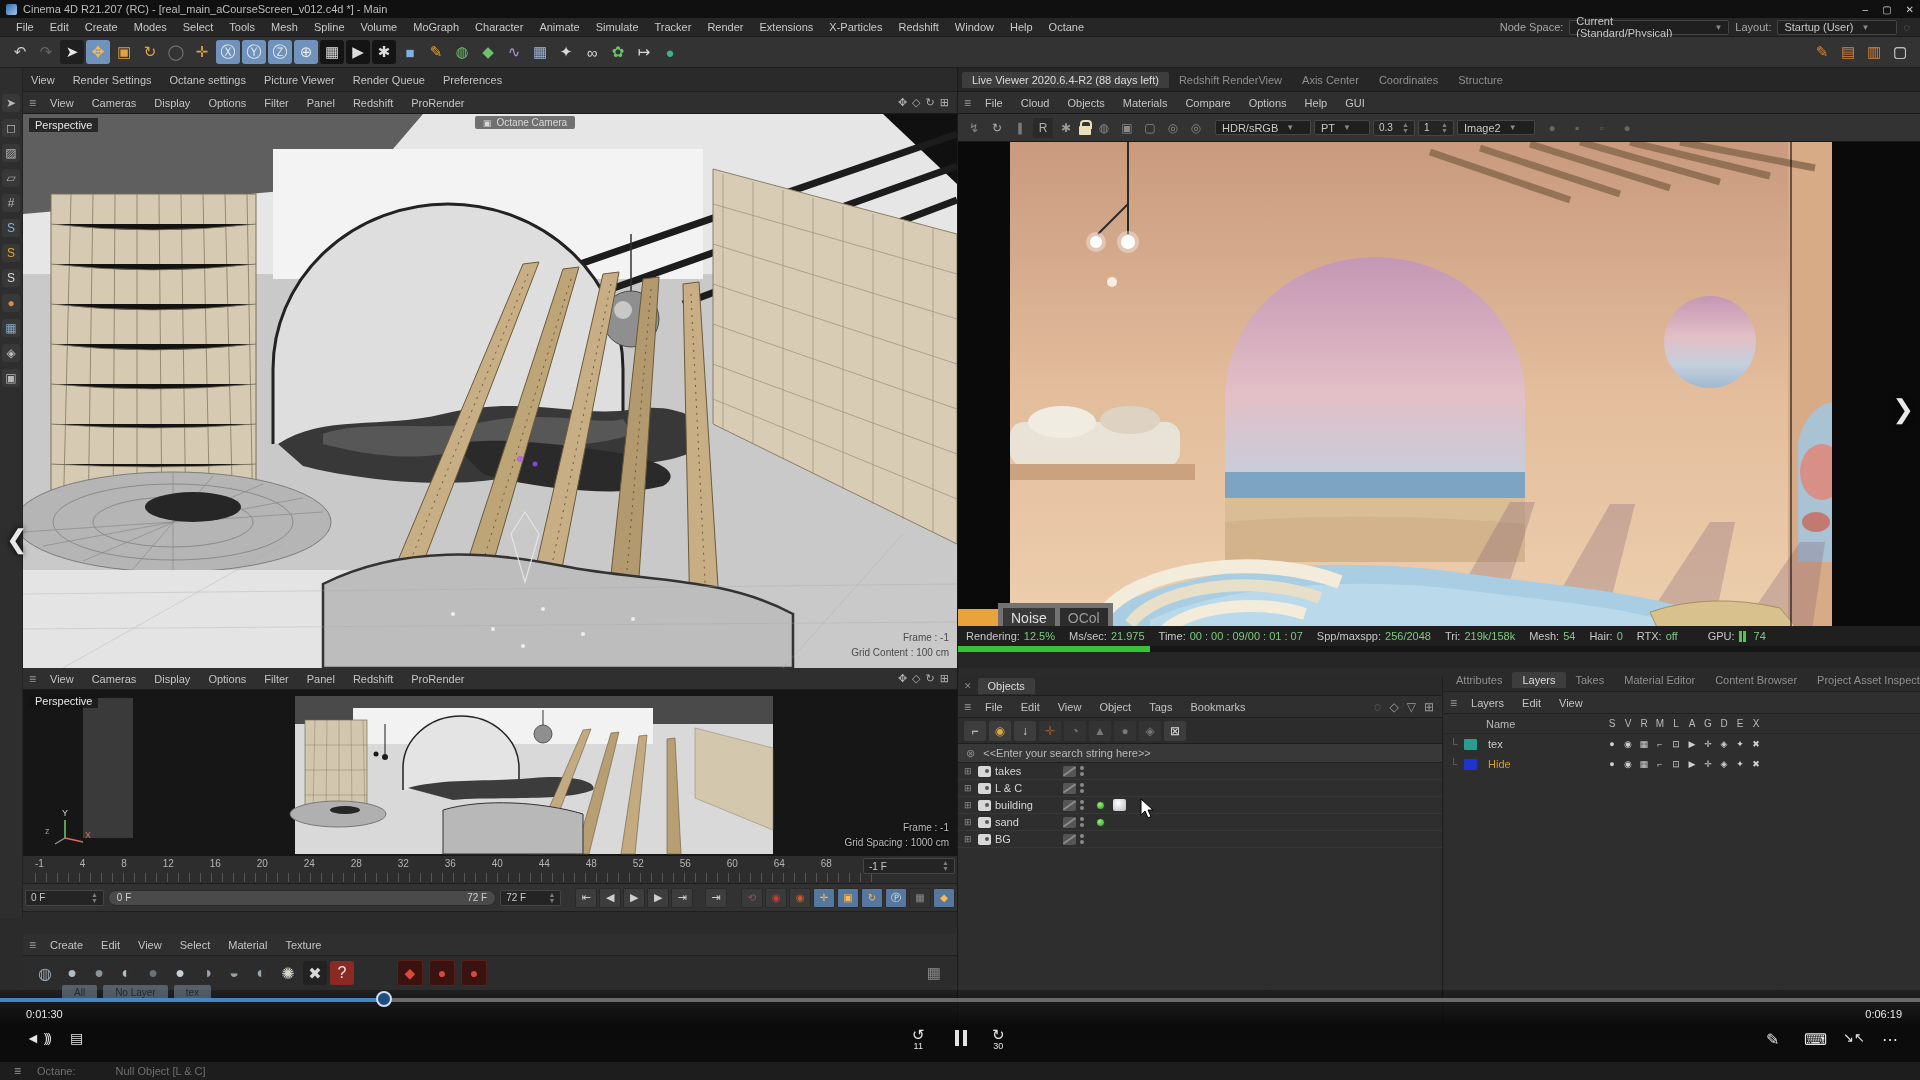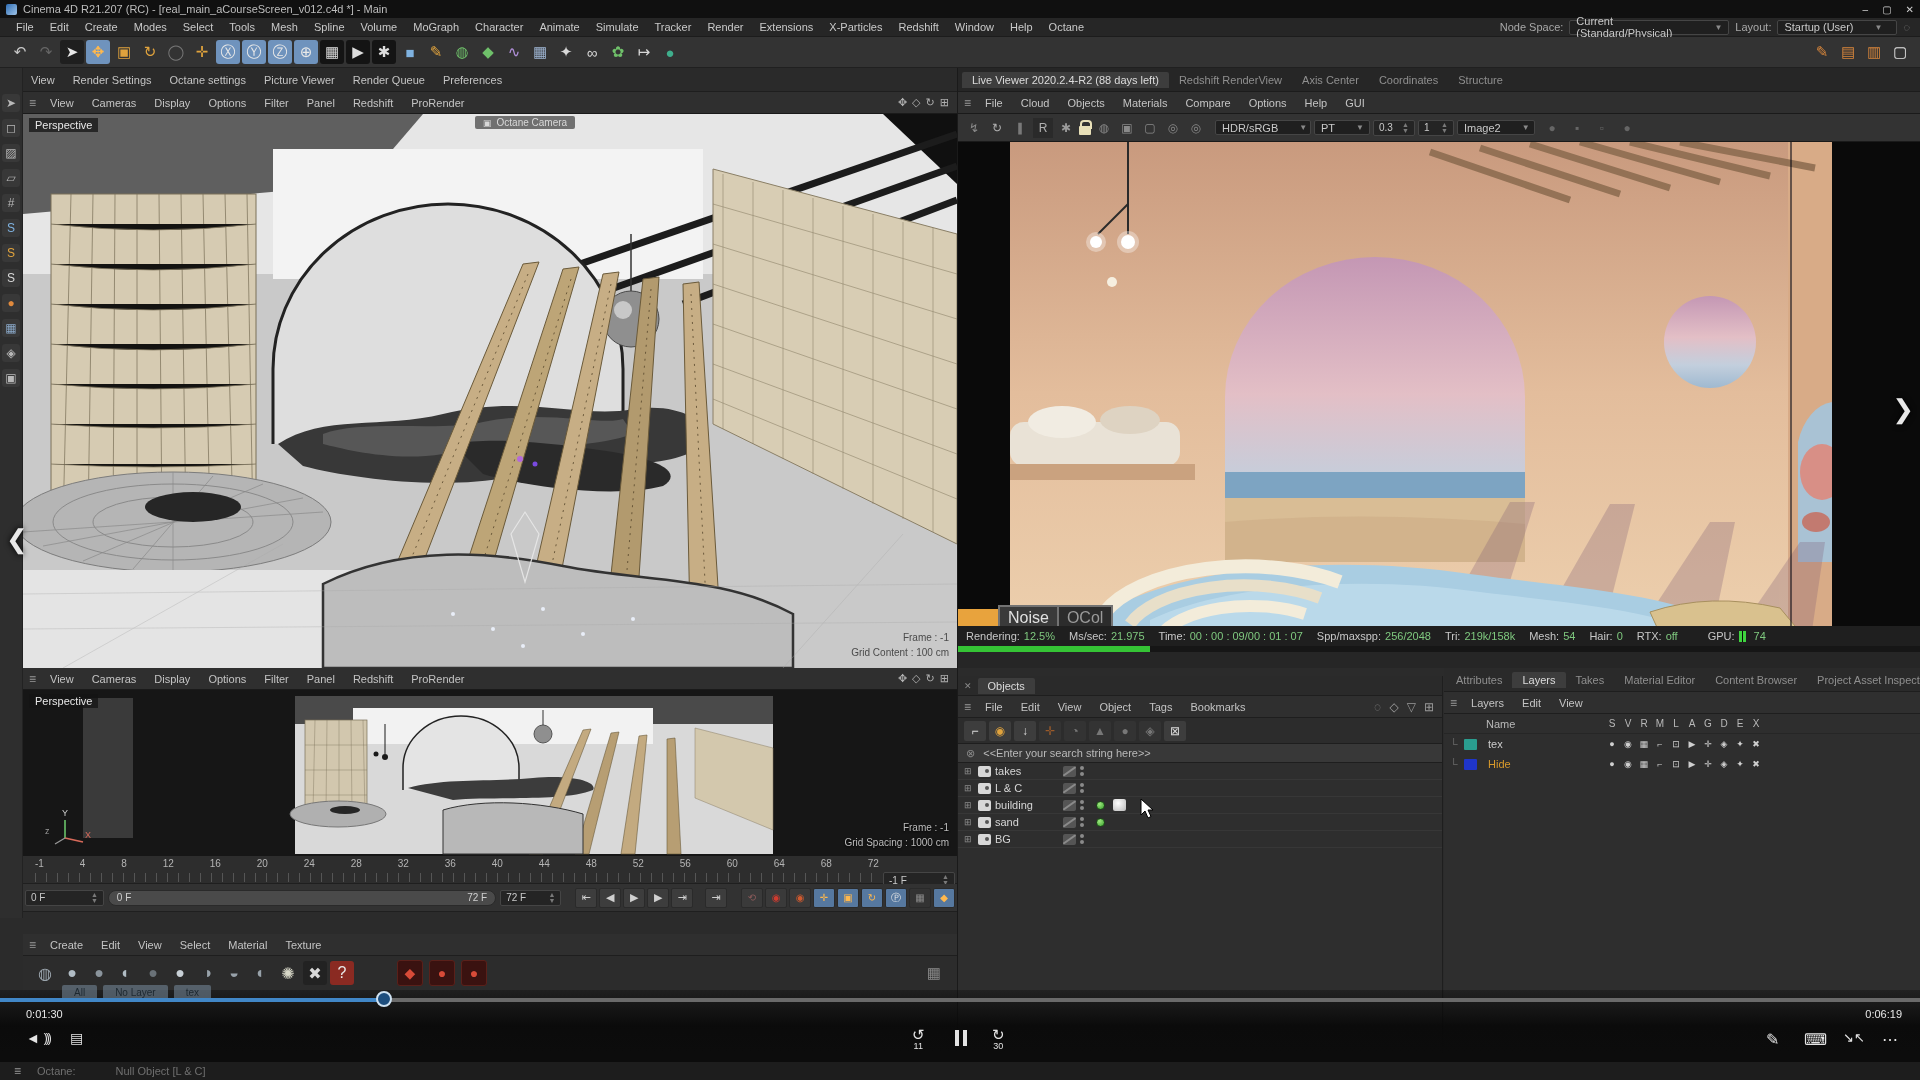--- a/index.html
+++ b/index.html
@@ -7,21 +7,21 @@
   body { font-family:"Liberation Sans", sans-serif; }
   #root { position:relative; width:1920px; height:1080px; background:#2b2b2b; overflow:hidden; color:#c4c4c4; font-size:11px; }
 
   
   .titlebar { position:absolute; left:0; top:0; width:1920px; height:18px; background:#101010; display:flex; align-items:center; padding:0 6px; gap:6px; color:#bdbdbd; font-size:11px; }
   .app-ico { width:11px; height:11px; background:linear-gradient(135deg,#2e6db4,#9fc4e8); border-radius:2px; }
   .winbtns { margin-left:auto; display:flex; gap:14px; color:#cfcfcf; font-size:10px; }
   .menubar { position:absolute; left:0; top:18px; width:1920px; height:19px; background:#262626; display:flex; align-items:center; padding-left:8px; border-bottom:1px solid #1c1c1c; }
   .menubar .mitem { padding:0 8px; color:#c9c9c9; }
   .mb-right { margin-left:auto; display:flex; align-items:center; gap:6px; padding-right:10px; color:#a8a8a8; }
-  .combo { background:#1f1f1f; border:1px solid #454545; border-radius:2px; height:15px; display:flex; align-items:center; gap:21px; padding:0 6px; color:#c9c9c9; }
+  .combo { background:#1f1f1f; border:1px solid #454545; border-radius:2px; height:15px; display:flex; align-items:center; gap:8px; padding:0 6px; color:#c9c9c9; }
   .combo .car { color:#8a8a8a; font-size:8px; }
 
   .toolbar { position:absolute; left:0; top:37px; width:1920px; height:31px; background:#333333; display:flex; align-items:center; gap:2px; padding:0 8px; border-bottom:1px solid #202020; }
   .tbico { width:24px; height:24px; display:flex; align-items:center; justify-content:center; font-size:15px; border-radius:3px; color:#c9c9c9; }
   .tbico.active,.tbico[style*="background"] { }
   .tb-right { margin-left:auto; display:flex; gap:2px; }
 
   
   .palette { position:absolute; left:0; top:68px; width:23px; height:850px; background:#2e2e2e; border-right:1px solid #222; display:flex; flex-direction:column; align-items:center; padding-top:26px; gap:7px; }
   .palico { width:18px; height:18px; display:flex; align-items:center; justify-content:center; font-size:12px; background:#383838; border-radius:3px; }
@@ -45,21 +45,21 @@
   .vpinfo.lightvp { color:#bcbcbc; text-shadow:0 1px 2px #000; }
 
   .vp2menu { position:absolute; left:23px; top:668px; width:934px; height:22px; background:#2f2f2f; display:flex; align-items:center; border-bottom:1px solid #1a1a1a; }
   .vp2canvas { position:absolute; left:23px; top:690px; width:934px; height:166px; background:#151515; overflow:hidden; }
   .axisgizmo { position:absolute; left:28px; bottom:10px; width:40px; height:34px; font-size:9px; }
 
   
   .ruler { position:absolute; left:23px; top:856px; width:934px; height:28px; background:#2d2d2d; border-bottom:1px solid #1f1f1f; }
   .ticks { position:absolute; left:12px; right:78px; top:2px; display:flex; justify-content:space-between; color:#b4b4b4; font-size:10px; }
   .tickmarks { position:absolute; left:12px; right:78px; bottom:1px; height:9px; background:repeating-linear-gradient(90deg,#555 0 1px,transparent 1px 11px); }
-  .framefield { position:absolute; right:2px; top:16px; width:72px; }
+  .framefield { position:absolute; right:2px; top:2px; width:92px; }
   .stepper { background:#242424; border:1px solid #454545; border-radius:2px; height:16px; display:flex; align-items:center; padding:0 5px; color:#c9c9c9; font-size:10px; }
   .stepper .arr { margin-left:auto; color:#7a7a7a; font-size:7px; line-height:6px; }
   .transport { position:absolute; left:23px; top:884px; width:934px; height:28px; background:#323232; display:flex; align-items:center; gap:4px; padding:0 2px; border-bottom:1px solid #1f1f1f; }
   .rangebar { position:relative; width:395px; height:16px; background:#4a4a4a; border-radius:8px; color:#d0d0d0; font-size:10px; display:flex; align-items:center; justify-content:space-between; padding:0 8px; border:1px solid #2a2a2a; }
   .tpbtn { width:22px; height:20px; background:#3d3d3d; border:1px solid #2a2a2a; border-radius:2px; display:flex; align-items:center; justify-content:center; color:#d0d0d0; font-size:11px; }
   .tpbtn.small{ font-size:10px; }
 
   
   .mat-tabs { position:absolute; left:23px; top:912px; width:934px; height:22px; background:#2a2a2a; display:flex; align-items:flex-end; padding-left:8px; gap:2px; }
   .mat-menu { position:absolute; left:23px; top:934px; width:934px; height:22px; background:#2f2f2f; display:flex; align-items:center; border-bottom:1px solid #1e1e1e; }
@@ -74,21 +74,21 @@
   .lv-menu { height:22px; display:flex; align-items:center; background:#2f2f2f; border-bottom:1px solid #1a1a1a; }
   .lv-tools { height:28px; display:flex; align-items:center; gap:3px; background:#333; padding:0 6px; border-bottom:1px solid #1a1a1a; }
   .lvico { width:20px; height:20px; display:flex; align-items:center; justify-content:center; color:#a8a8a8; font-size:12px; }
   .lock { width:12px; height:9px; background:#e8e0b8; border-radius:1px; position:relative; margin-top:5px; }
   .lock:before { content:""; position:absolute; left:1px; top:-6px; width:8px; height:7px; border:2px solid #e8e0b8; border-bottom:none; border-radius:4px 4px 0 0; }
   .lv-canvas { position:relative; height:502px; background:#0a0a0a; }
   .lv-img { position:absolute; left:52px; top:0; width:822px; height:502px; }
   .lv-seam { position:absolute; left:832px; top:0; width:2px; height:502px; background:rgba(10,10,20,.55); }
   .noisetabs { position:absolute; left:0px; bottom:18px; display:flex; align-items:center; height:17px; }
   .noiseswatch { width:40px; height:17px; background:#e8a33d; }
-  .ntab { padding:2px 8px; background:#3a3a3a; border:2px solid #737373; color:#e0e0e0; font-size:16px; }
+  .ntab { padding:2px 8px; background:#3a3a3a; border:5px solid #737373; color:#e0e0e0; font-size:14px; }
   .ntab.dim2 { background:#2c2c2c; color:#9a9a9a; border-left:none; }
   .lv-stats { position:absolute; left:0; bottom:-2px; width:962px; height:20px; background:#1f1f1f; display:flex; align-items:center; gap:16px; padding:0 8px; font-size:11px; white-space:nowrap; }
   .stat .sl { color:#c8c8c8; } .stat .sv { color:#7fc97f; margin-left:4px; }
   .gpumeter { display:inline-block; width:7px; height:11px; background:linear-gradient(90deg,#3fd43f 0 3px,#0a0a0a 3px 4px,#3fd43f 4px 7px); margin:0 4px; vertical-align:-2px; }
   .lv-progress { position:absolute; left:0; bottom:-8px; width:962px; height:6px; background:#161616; }
   .lv-progress .fill { height:100%; background:#35c435; }
 
   
   .objects { position:absolute; left:958px; top:676px; width:485px; height:404px; background:#2e2e2e; border-right:1px solid #1e1e1e; }
   .obj-head { height:20px; display:flex; align-items:center; background:#2a2a2a; gap:6px; padding-left:6px; border-bottom:1px solid #1e1e1e; }
@@ -546,21 +546,21 @@
         <span class="redbtn">●</span>
         <span class="redbtn">●</span>
       </span>
     <span class="matgrid">▦</span>
   </div>
 
   <div class="divider-v"></div>
 
   <div class="lv">
     <div class="lv-tabs">
-      <span><span class="tab active">Live Viewer 2020.2.4-R2 (88 days left)</span><span class="tab">Redshift RenderView</span><span class="tab">Axis Center</span><span class="tab">Coordinates</span><span class="tab">Structure</span></span>
+      <span><span class="tab active">Live Viewer 2020.6.4-R2 (88 days left)</span><span class="tab">Redshift RenderView</span><span class="tab">Axis Center</span><span class="tab">Coordinates</span><span class="tab">Structure</span></span>
     </div>
     <div class="lv-menu">
       <span class="burger">≡</span>
       <span class="menurow">
           <span class="mitem">File</span>
           <span class="mitem">Cloud</span>
           <span class="mitem">Objects</span>
           <span class="mitem">Materials</span>
           <span class="mitem">Compare</span>
           <span class="mitem">Options</span>

